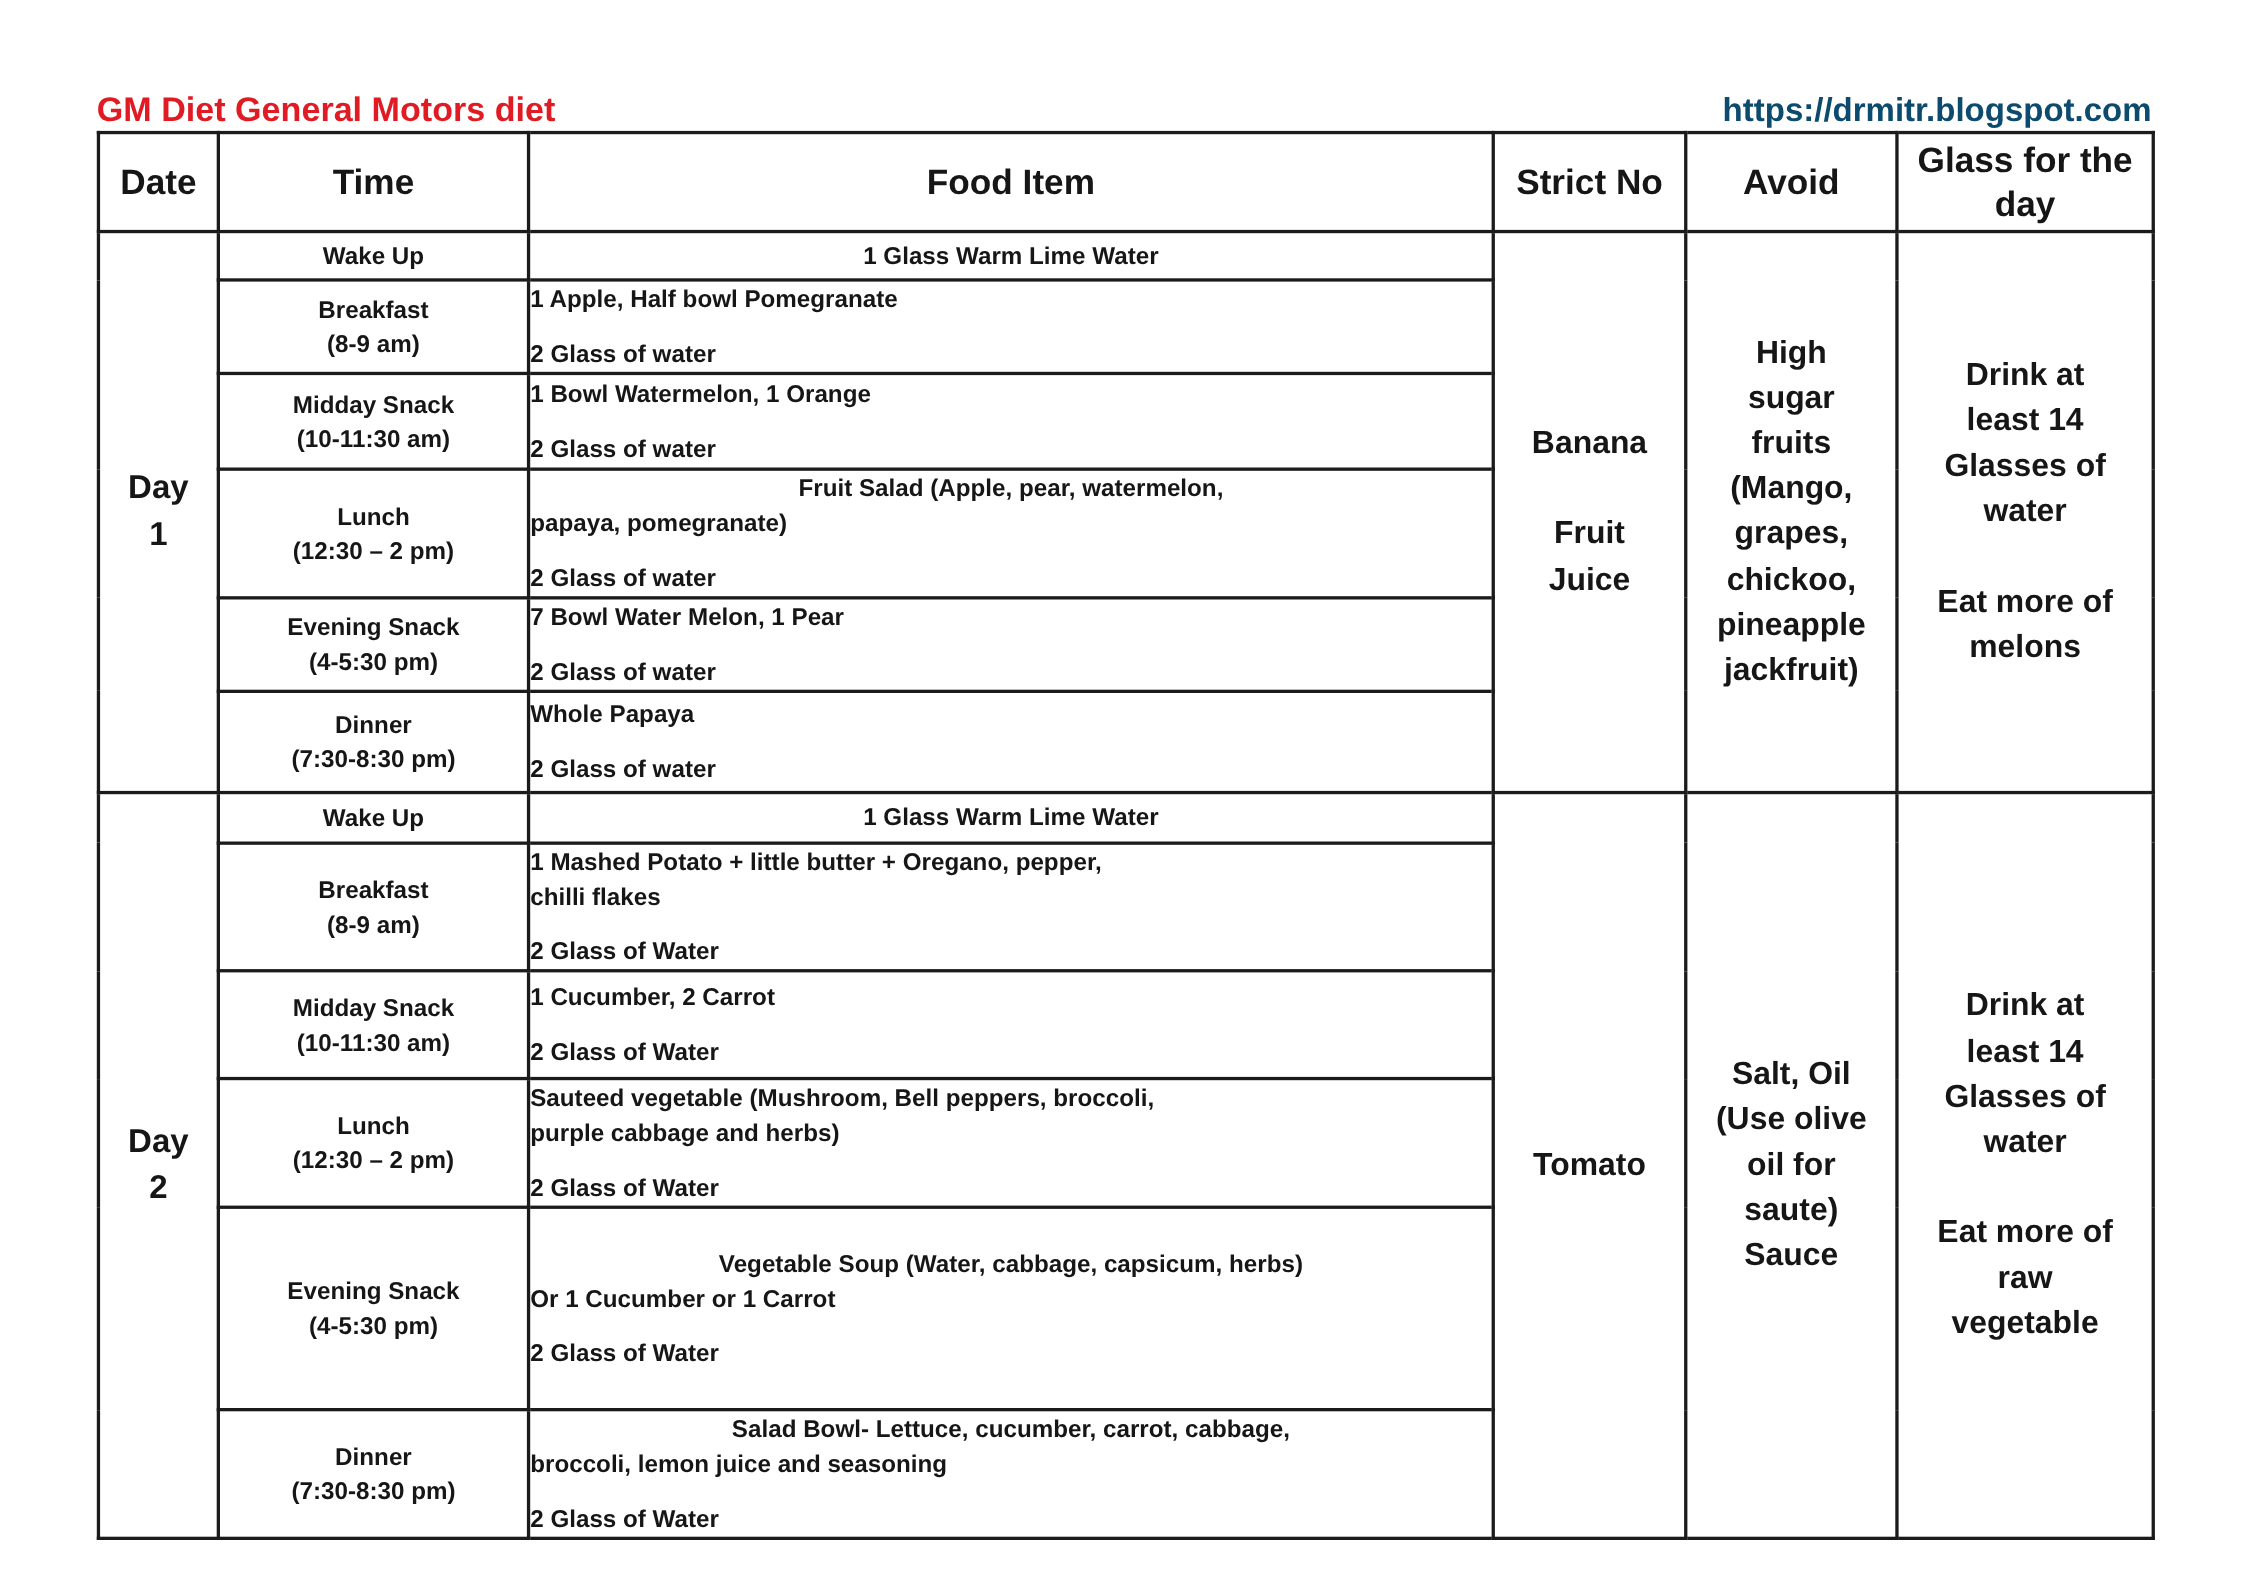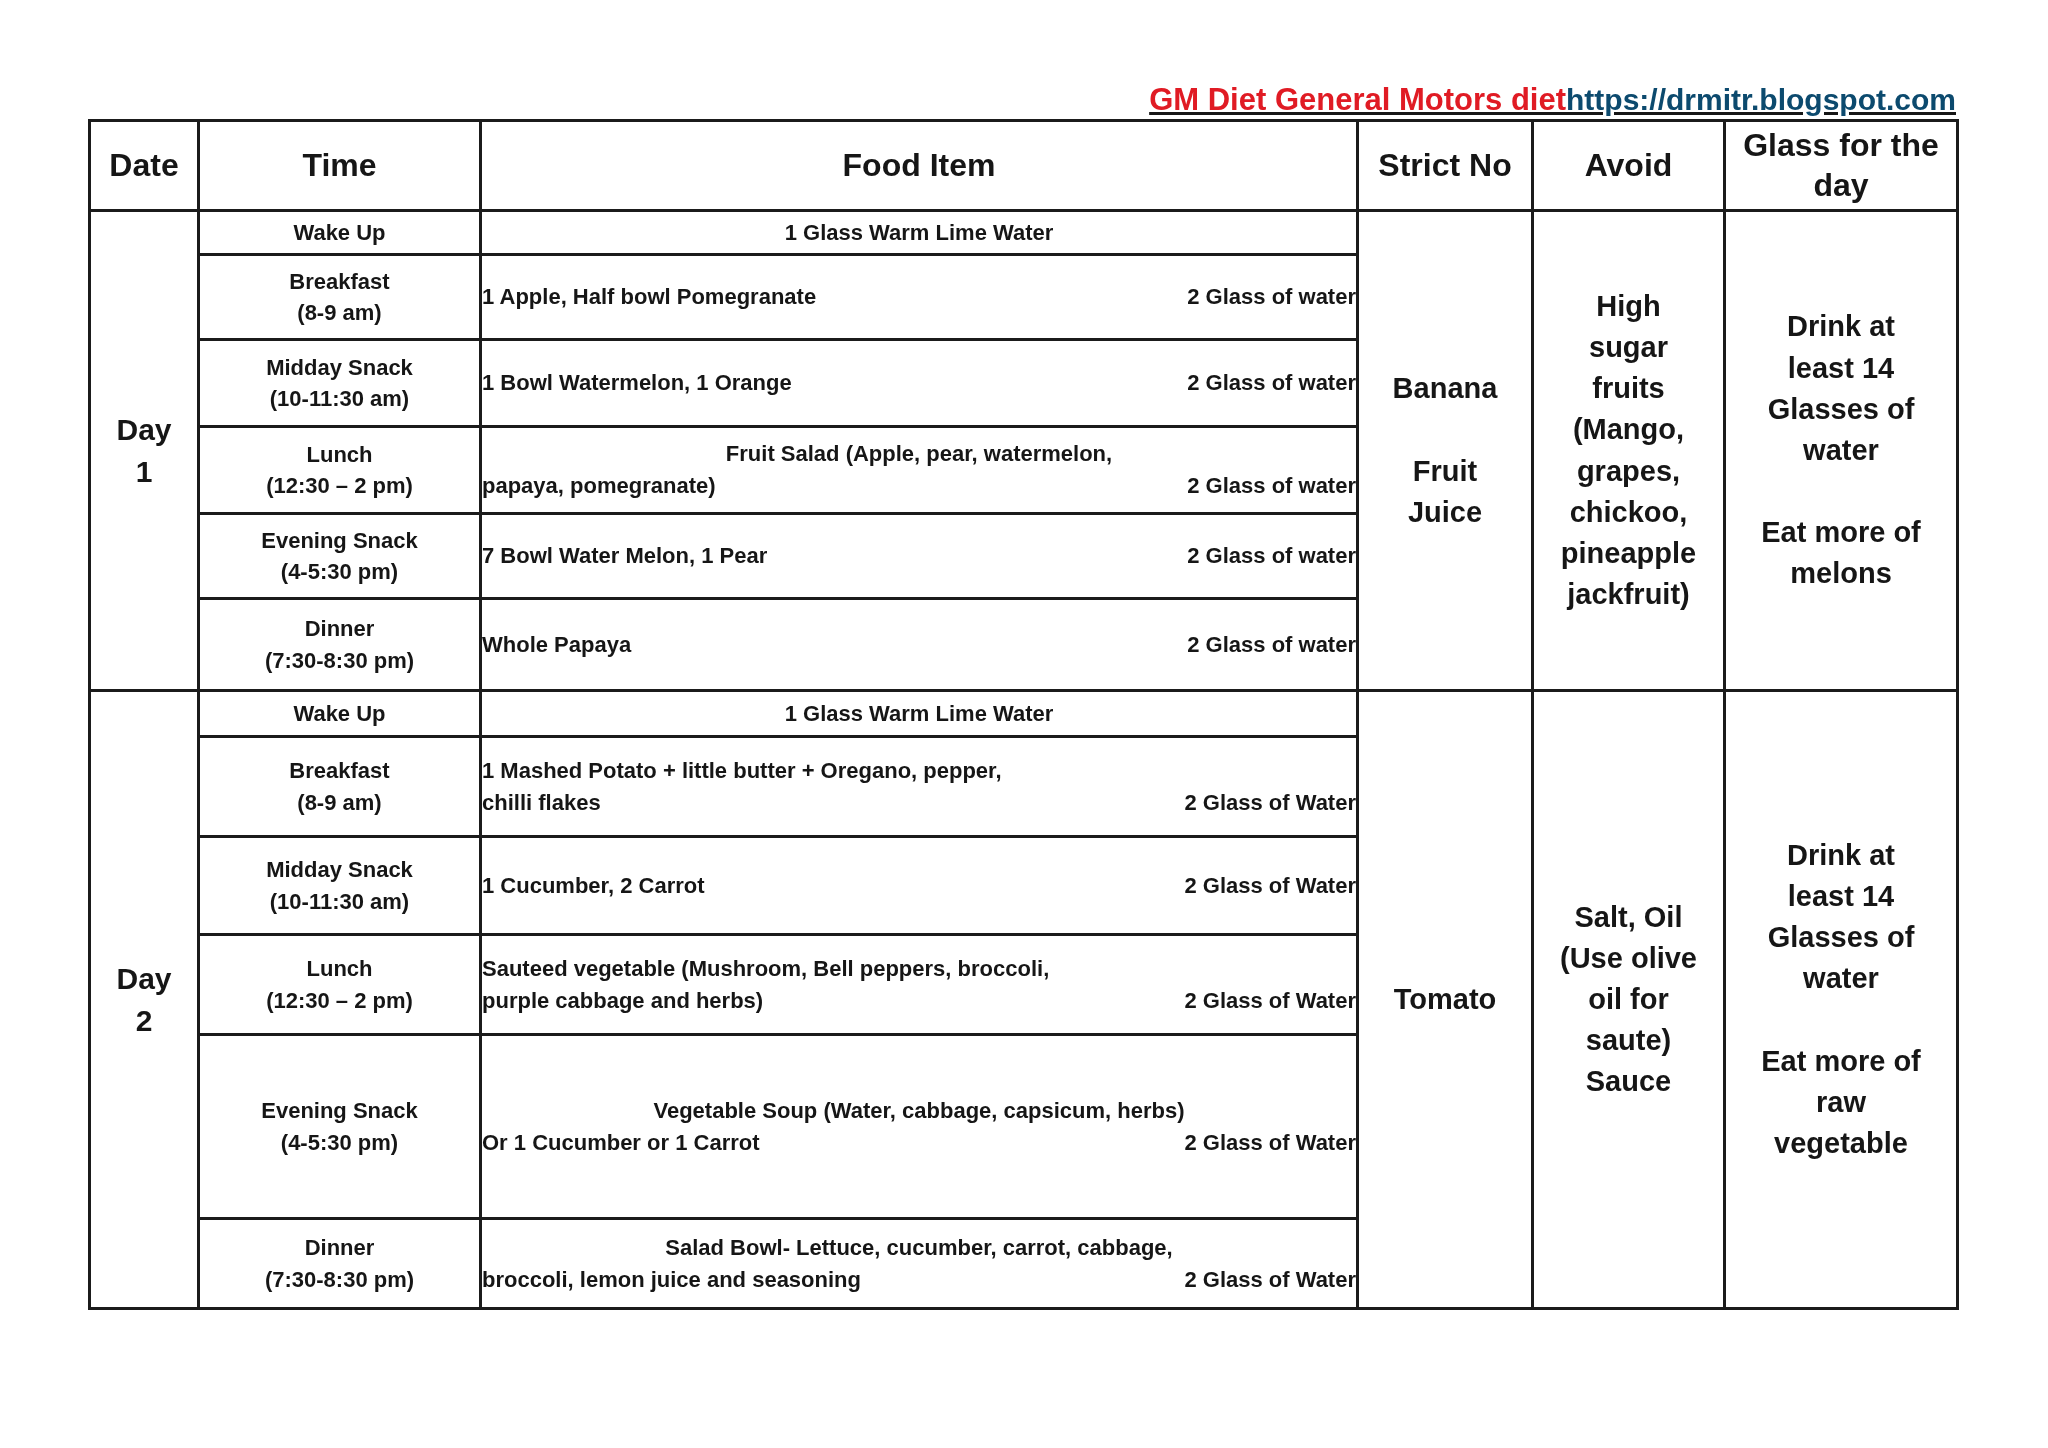--- a/index.html
+++ b/index.html
@@ -16,23 +16,22 @@
     font-weight: 700;
     color: #161616;
     overflow: hidden;
   }
   .topbar {
     position: absolute;
     left: 88px;
     top: 84px;
     width: 1868px;
     display: flex;
-    justify-content: flex-end;
+    justify-content: space-between;
     align-items: baseline;
-    text-decoration: underline;
   }
   .doc-title {
     font-size: 31px;
     line-height: 1;
   }
   .site-url {
     font-size: 30px;
     line-height: 1;
     color: #0c4a6e;
   }
@@ -83,20 +82,21 @@
     white-space: nowrap;
   }
   .food-line1.left {
     text-align: left;
   }
   .food-flex {
     display: flex;
     justify-content: space-between;
     align-items: baseline;
     gap: 18px;
+    flex-direction: column;
   }
   .food-flex span {
     white-space: nowrap;
   }
   td.strict-cell, td.avoid-cell, td.tips-cell {
     text-align: center;
     font-size: 29px;
     line-height: 1.42;
     white-space: pre-line;
     padding: 2px 4px;

